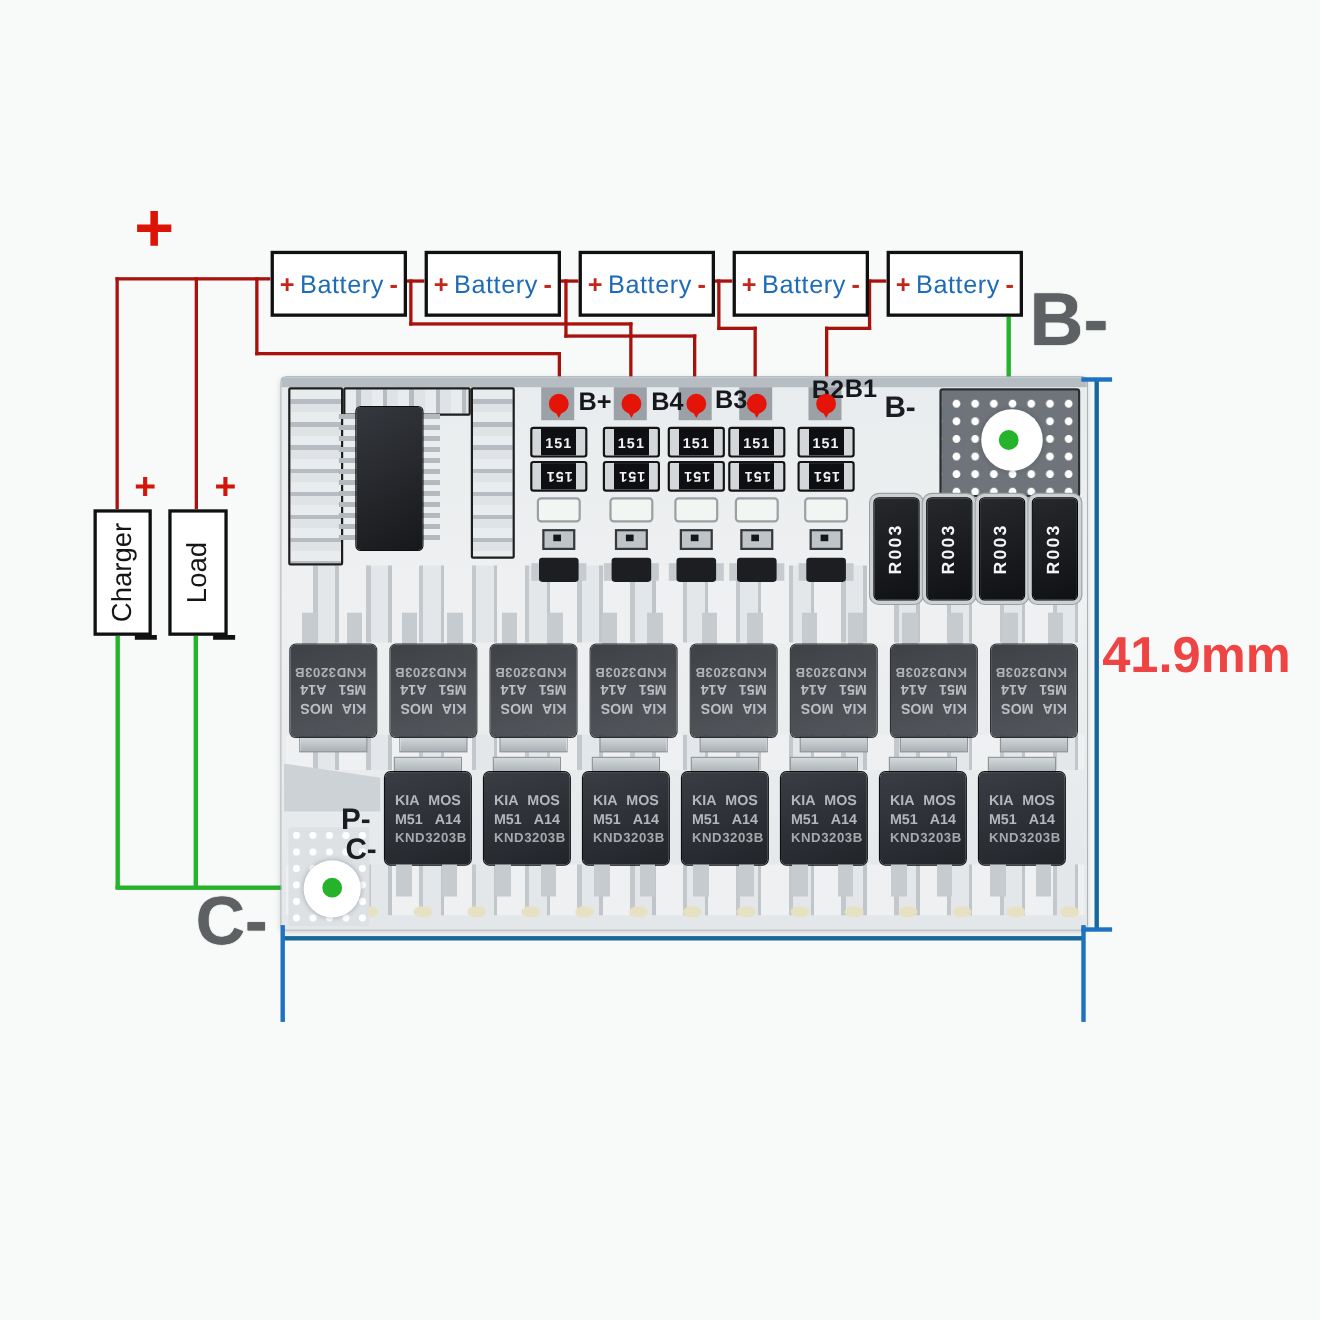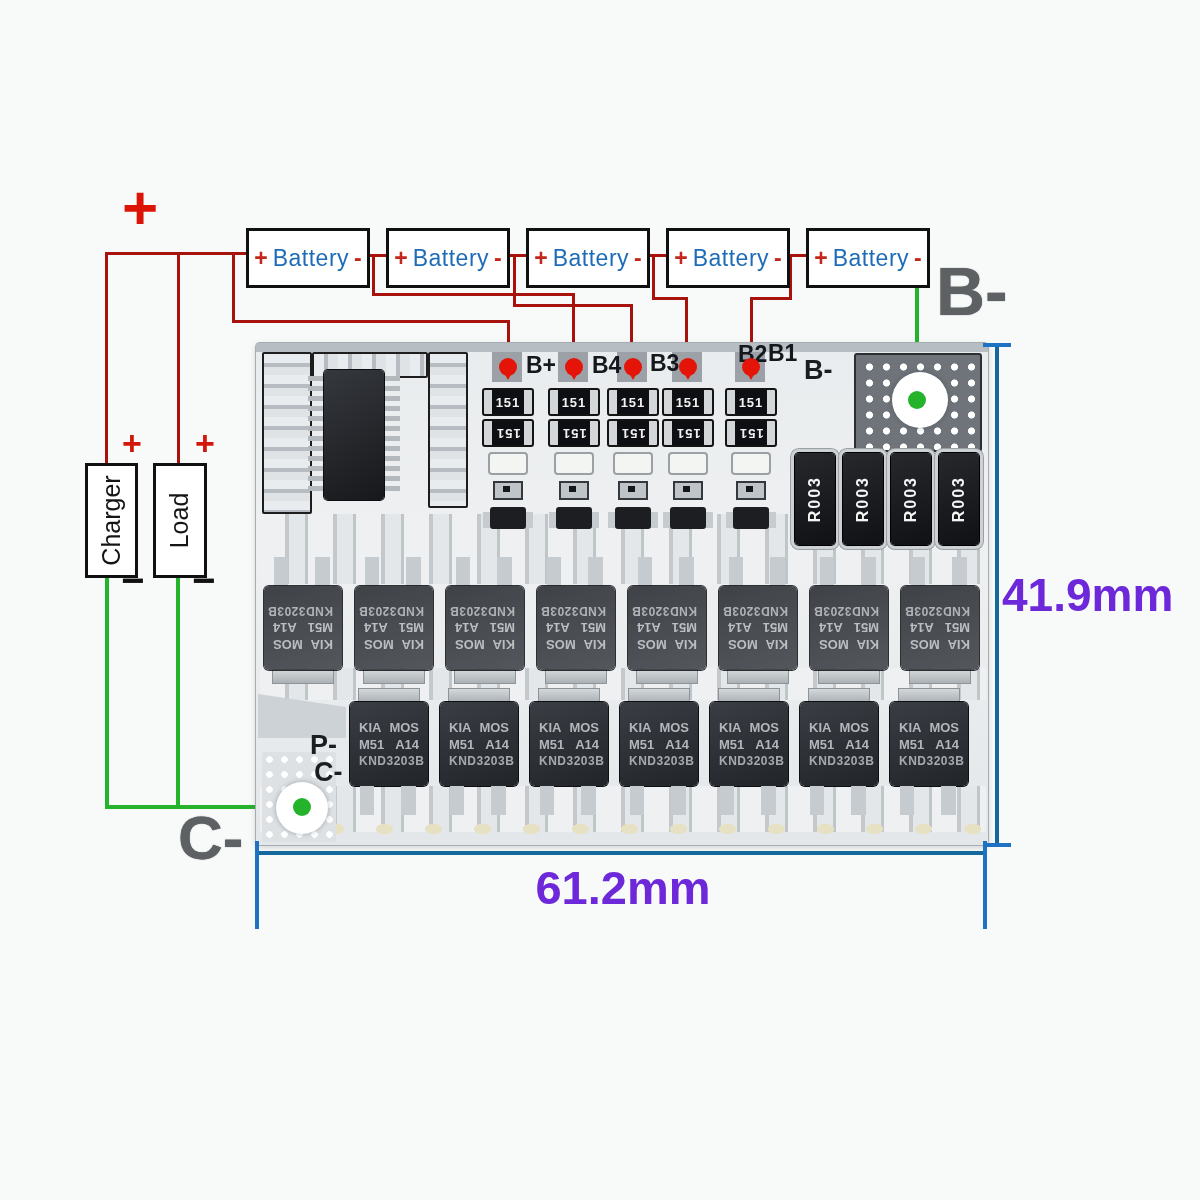--- a/index.html
+++ b/index.html
@@ -22,21 +22,21 @@
         display:flex;align-items:center;justify-content:center;z-index:10;}
   .vbox span{transform:rotate(-90deg);font-size:25px;color:#151515;white-space:nowrap;}
   .signbig{position:absolute;color:#d2170a;font-weight:800;font-size:34px;z-index:11;}
   .minusbig{position:absolute;color:#111;font-weight:900;font-size:40px;z-index:11;}
   .tplus{position:absolute;left:122px;top:172px;color:#dc1408;font-weight:900;font-size:62px;z-index:11;}
   
   .graylbl{position:absolute;color:#5e6164;font-weight:800;z-index:25;text-shadow:0 0 1px #4a4c4e;}
   
   .dim{position:absolute;background:#15689b;z-index:20;}
   .dimcap{position:absolute;background:#1d72c2;z-index:20;}
-  .dimtxt{position:absolute;color:#6d28d9;font-weight:600;z-index:20;}
+  .dimtxt{position:absolute;color:#ef4444;font-weight:600;z-index:20;}
   
   .board{position:absolute;left:256px;top:343px;width:732px;height:502px;border-radius:4px;
          background:linear-gradient(180deg,#e9ecee 0%,#eef0f1 40%,#e4e7ea 100%);
          box-shadow:0 0 0 1px #a7adb2,0 2px 6px rgba(60,70,80,.25);z-index:5;}
   .bevel{position:absolute;left:256px;top:343px;width:732px;height:9px;background:#b6bdc3;z-index:6;}
   .mcol{position:absolute;border:2px solid #1d1d1d;z-index:7;border-radius:2px;
         background:repeating-linear-gradient(180deg,#e9ecee 0 9px,#b6bcc1 9px 13px,#dfe3e5 13px 21px);}
   .mtop{position:absolute;border:2px solid #1d1d1d;z-index:7;border-radius:2px;
         background:repeating-linear-gradient(90deg,#e9ecee 0 10px,#b6bcc1 10px 14px,#dfe3e5 14px 24px);}
   .ic{position:absolute;background:linear-gradient(150deg,#35383e,#17181b);border-radius:4px;z-index:8;box-shadow:0 0 0 1px #0c0d0f;}
@@ -496,15 +496,14 @@
   <div class="graylbl" style="left:936px;top:252px;font-size:68px;">B-</div>
   <div class="graylbl" style="left:178px;top:802px;font-size:62px;">C-</div>
 
   <div class="dim" style="left:995px;top:345px;width:4px;height:500px;"></div>
   <div class="dimcap" style="left:983px;top:343px;width:28px;height:4px;"></div>
   <div class="dimcap" style="left:983px;top:843px;width:28px;height:4px;"></div>
   <div class="dim" style="left:257px;top:851px;width:729px;height:4px;"></div>
   <div class="dimcap" style="left:255px;top:841px;width:4px;height:88px;"></div>
   <div class="dimcap" style="left:983px;top:841px;width:4px;height:88px;"></div>
   <div class="dimtxt" style="left:1002px;top:568px;font-size:46px;">41.9mm</div>
-  <div class="dimtxt" style="left:453px;top:860px;width:340px;text-align:center;font-size:47px;">61.2mm</div>
 
 </div>
 
 </body></html>

